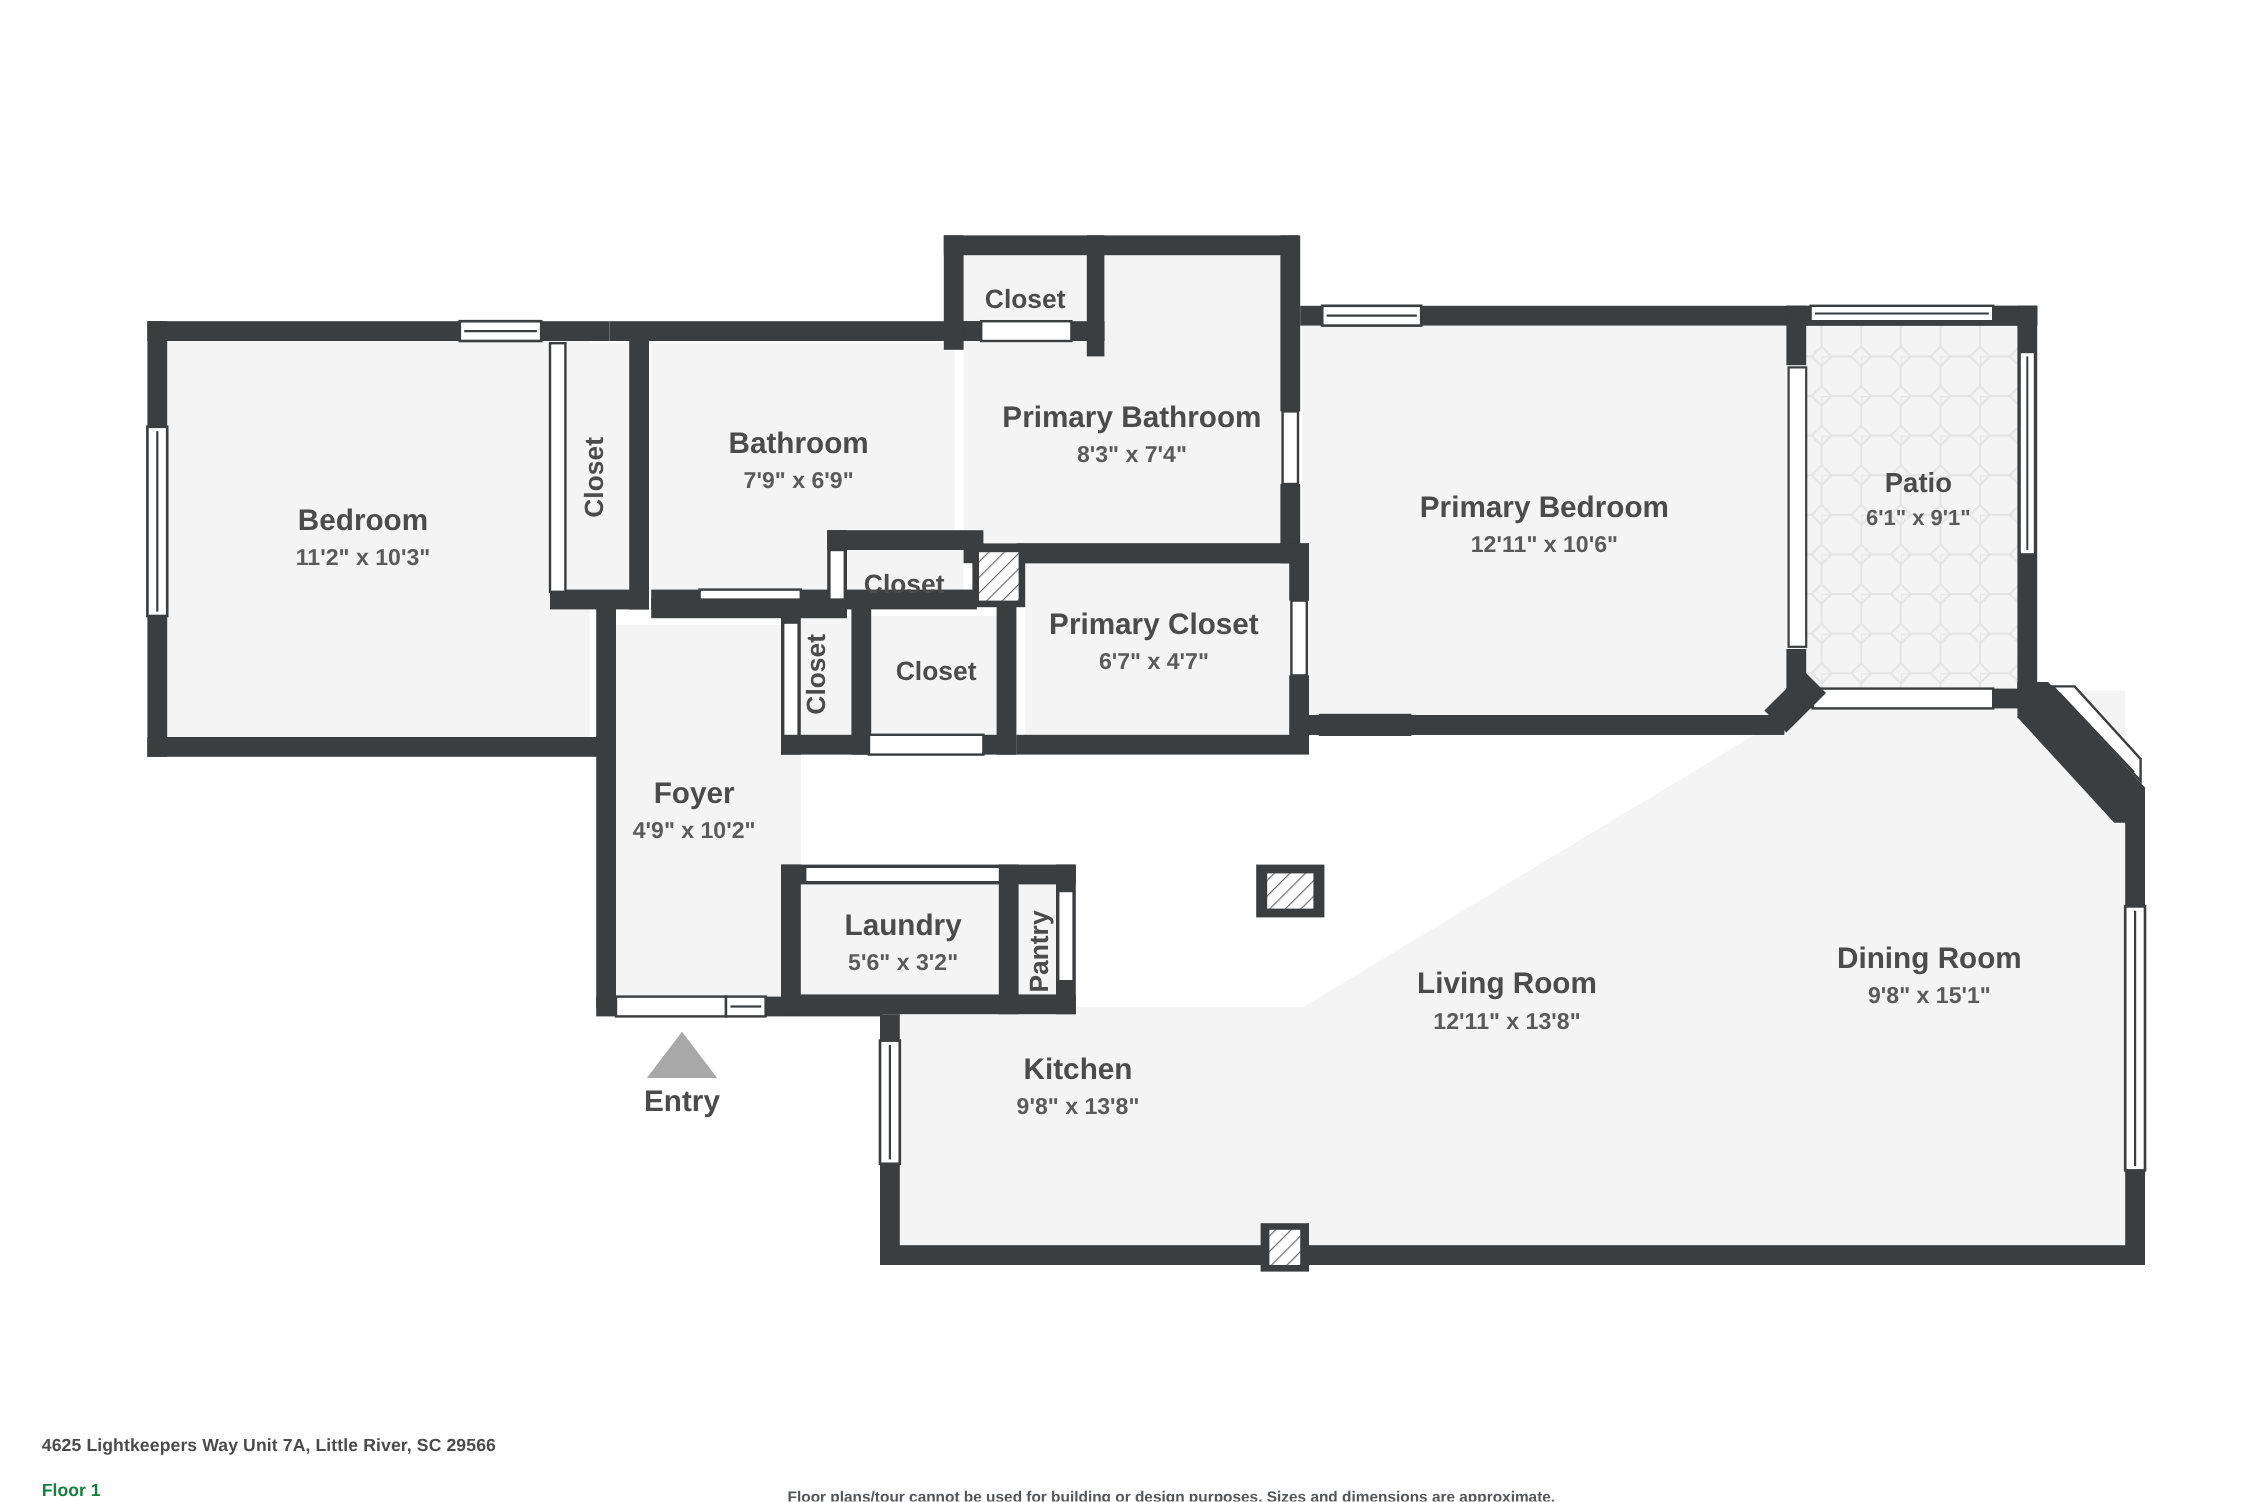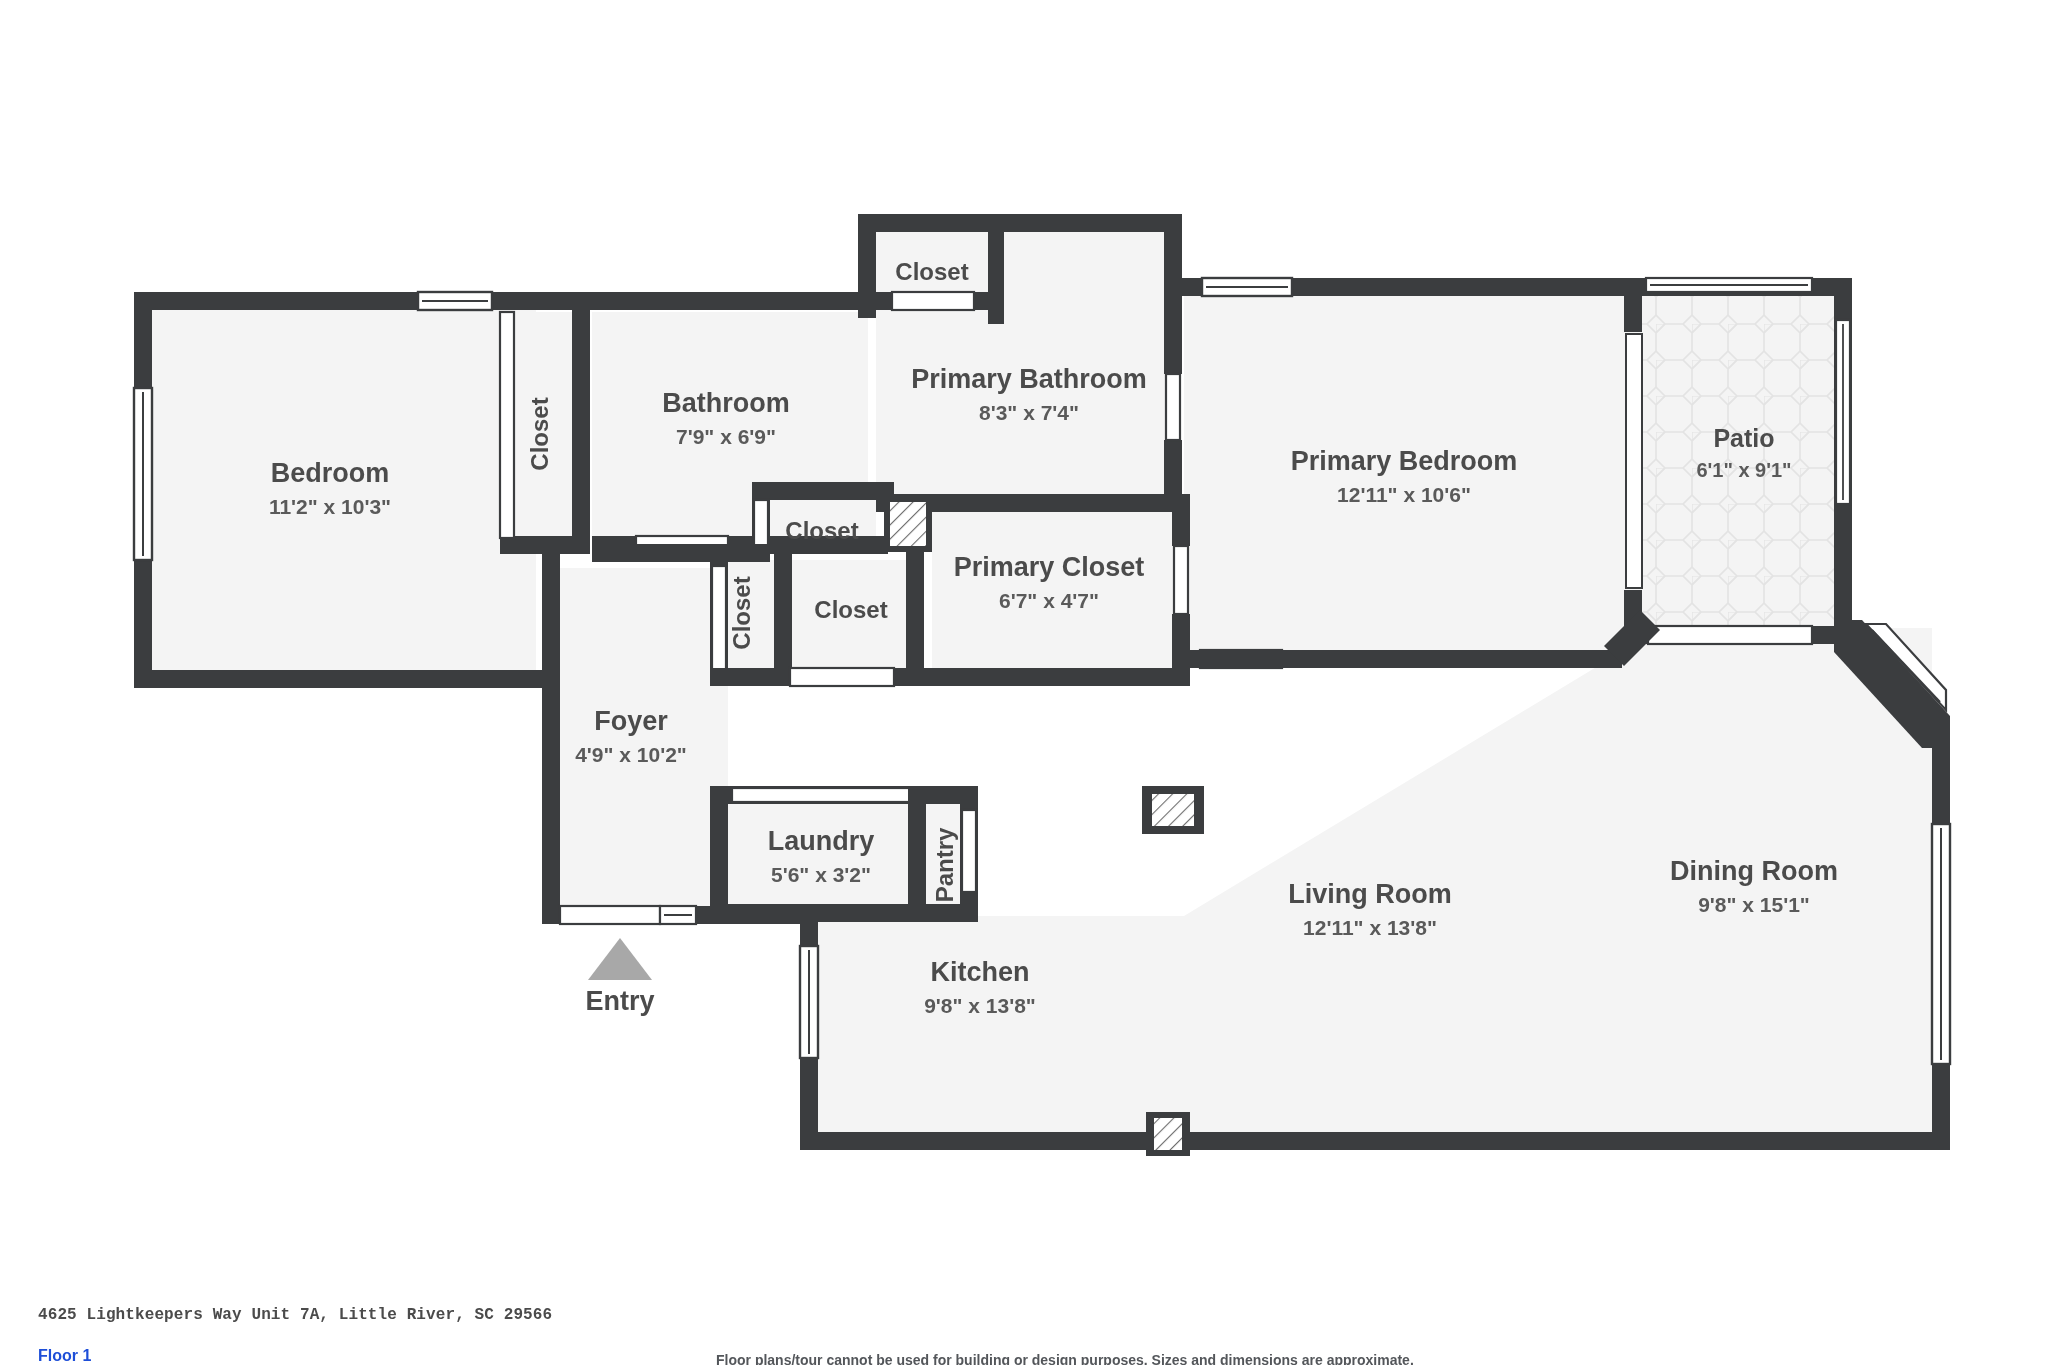--- a/index.html
+++ b/index.html
@@ -39,35 +39,35 @@
   }
   .rm-name.lg { font-size: 27px; }
   .rm-dim.lg  { font-size: 21px; }
   .rm-name.md { font-size: 25px; }
   .rm-dim.md  { font-size: 20px; }
   .rm-name.sm { font-size: 24px; }
   .footer-addr {
     position: absolute;
     left: 38px;
     top: 1306px;
-    font-family: Liberation Mono, monospace;
+    font-family: Liberation Sans, sans-serif;
     font-weight: bold;
     font-size: 16px;
     color: #4b4b4b;
     letter-spacing: 0.1px;
     white-space: nowrap;
   }
   .footer-floor {
     position: absolute;
     left: 38px;
     top: 1347px;
     font-family: "Liberation Sans", sans-serif;
     font-weight: bold;
     font-size: 16px;
-    color: #1d4ed8;
+    color: #15803d;
     white-space: nowrap;
   }
   .footer-disclaimer {
     position: absolute;
     left: 716px;
     top: 1352px;
     font-family: "Liberation Sans", sans-serif;
     font-weight: bold;
     font-size: 14px;
     color: #53565a;

